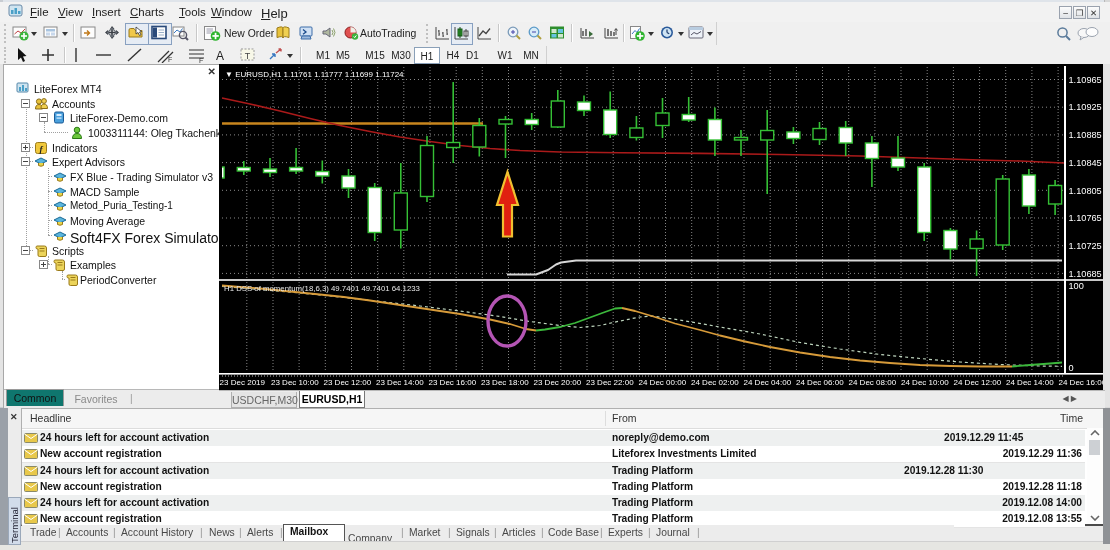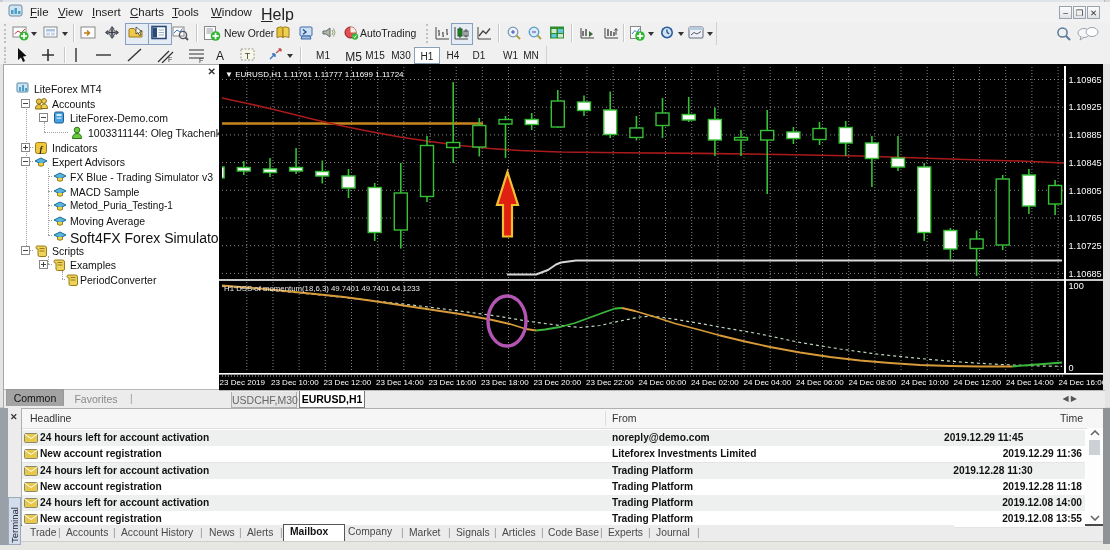--- a/index.html
+++ b/index.html
@@ -7,23 +7,23 @@
 <svg style="position:absolute;left:8px;top:2px" width="17" height="16" viewBox="0 0 17 16">
       <rect x="1" y="1" width="13" height="11" rx="2" fill="#cfe4f0" stroke="#6a8aa8"></rect>
       <rect x="3" y="6" width="2.5" height="4" fill="#4aa0c8"></rect>
       <rect x="6.5" y="4" width="2.5" height="6" fill="#4aa0c8"></rect>
       <rect x="10" y="7" width="2.5" height="3" fill="#4aa0c8"></rect>
     </svg>
 <div style="position:absolute;left:30px;top:3.5px;font-size:11.5px;color:#222"><span style="text-decoration:underline">F</span>ile</div>
 <div style="position:absolute;left:58px;top:3.5px;font-size:11.5px;color:#222"><span style="text-decoration:underline">V</span>iew</div>
 <div style="position:absolute;left:92px;top:3.5px;font-size:11.5px;color:#222"><span style="text-decoration:underline">I</span>nsert</div>
 <div style="position:absolute;left:130px;top:3.5px;font-size:11.5px;color:#222"><span style="text-decoration:underline">C</span>harts</div>
-<div style="position:absolute;left:172px;top:3.5px;font-size:11.5px;color:#222"><span style="text-decoration:underline">T</span>ools</div>
+<div style="position:absolute;left:179px;top:3.5px;font-size:11.5px;color:#222"><span style="text-decoration:underline">T</span>ools</div>
 <div style="position:absolute;left:211px;top:3.5px;font-size:11.5px;color:#222"><span style="text-decoration:underline">W</span>indow</div>
-<div style="position:absolute;left:261px;top:3.5px;font-size:16px;color:#222"><span style="text-decoration:underline">H</span>elp</div>
+<div style="position:absolute;left:261px;top:3.5px;font-size:13px;color:#222"><span style="text-decoration:underline">H</span>elp</div>
 </div>
 <div style="position:absolute;left:1059px;top:6px;width:13px;height:13px;background:linear-gradient(#fcfcfc,#dfe2e6);border:1px solid #9aa2ae;font-size:8.5px;color:#333;text-align:center;line-height:12px;box-sizing:border-box">–</div>
 <div style="position:absolute;left:1073px;top:6px;width:13px;height:13px;background:linear-gradient(#fcfcfc,#dfe2e6);border:1px solid #9aa2ae;font-size:8.5px;color:#333;text-align:center;line-height:12px;box-sizing:border-box">❐</div>
 <div style="position:absolute;left:1087px;top:6px;width:13px;height:13px;background:linear-gradient(#fcfcfc,#dfe2e6);border:1px solid #9aa2ae;font-size:8.5px;color:#333;text-align:center;line-height:12px;box-sizing:border-box">✕</div>
 <div style="position:absolute;left:0;top:22px;width:1110px;height:24px;background:#f0f0f0;border-bottom:1px solid #e0e0e0"></div>
 <div style="position:absolute;left:4px;top:24px;width:4px;height:19px;border-left:2px dotted #c0c0c0"></div>
 <svg style="position:absolute;left:12px;top:25px" width="18" height="17" viewBox="0 0 18 17">
     <rect x="1" y="2" width="13" height="10" fill="#fdfdfd" stroke="#888"></rect>
     <polyline points="2.5,9 6,6 9,8 13,4" fill="none" stroke="#c04040"></polyline>
     <circle cx="12" cy="11" r="4.6" fill="#3cb43c"></circle>
@@ -209,27 +209,27 @@
     <rect x="1" y="2" width="13" height="11" fill="#f8f8e8" stroke="#999" stroke-dasharray="2 1.5"></rect>
     <text x="7.5" y="11.5" font-size="9" fill="#444" text-anchor="middle" font-family="Liberation Sans">T</text>
   </svg>
 <svg style="position:absolute;left:267px;top:47px" width="18" height="16" viewBox="0 0 18 16">
     <path d="M3 12 L8 7 M8 7 L8 10 M8 7 L5 7" stroke="#3878c0" fill="none" stroke-width="1.4"></path>
     <path d="M9 6 L14 2 M14 2 L11.5 2 M14 2 L14 4.5" stroke="#c05050" fill="none" stroke-width="1.4"></path>
   </svg>
 <div style="position:absolute;left:287px;top:54px;width:0;height:0;border-left:3.5px solid transparent;border-right:3.5px solid transparent;border-top:4px solid #333"></div>
 <div style="position:absolute;left:300px;top:47px;width:1px;height:16px;background:#c8c8c8;border-right:1px solid #fff"></div>
 <div style="position:absolute;left:310px;top:47px;width:26px;height:17px;font-size:10px;color:#222;text-align:center;padding-top:2.5px;box-sizing:border-box">M1</div>
-<div style="position:absolute;left:336px;top:47px;width:26px;height:17px;font-size:12px;color:#222;text-align:right;padding-top:2.5px;box-sizing:border-box">M5</div>
+<div style="position:absolute;left:336px;top:47px;width:26px;height:17px;font-size:10px;color:#222;text-align:left;padding-top:2.5px;box-sizing:border-box">M5</div>
 <div style="position:absolute;left:362px;top:47px;width:26px;height:17px;font-size:10px;color:#222;text-align:center;padding-top:2.5px;box-sizing:border-box">M15</div>
 <div style="position:absolute;left:388px;top:47px;width:26px;height:17px;font-size:10px;color:#222;text-align:center;padding-top:2.5px;box-sizing:border-box">M30</div>
 <div style="position:absolute;left:414px;top:47px;width:26px;height:17px;background:#fff;border:1px solid #8aa0b8;font-size:10px;color:#222;text-align:center;padding-top:2.5px;box-sizing:border-box">H1</div>
 <div style="position:absolute;left:440px;top:47px;width:26px;height:17px;font-size:10px;color:#222;text-align:center;padding-top:2.5px;box-sizing:border-box">H4</div>
-<div style="position:absolute;left:466px;top:47px;width:26px;height:17px;font-size:10px;color:#222;text-align:center;padding-top:2.5px;box-sizing:border-box">D1</div>
-<div style="position:absolute;left:492px;top:47px;width:26px;height:17px;font-size:10px;color:#222;text-align:right;padding-top:2.5px;box-sizing:border-box">W1</div>
+<div style="position:absolute;left:466px;top:47px;width:26px;height:17px;font-size:10px;color:#222;padding-top:2.5px;box-sizing:border-box">D1</div>
+<div style="position:absolute;left:492px;top:47px;width:26px;height:17px;font-size:10px;color:#222;text-align:center;padding-top:2.5px;box-sizing:border-box">W1</div>
 <div style="position:absolute;left:518px;top:47px;width:26px;height:17px;font-size:10px;color:#222;text-align:center;padding-top:2.5px;box-sizing:border-box">MN</div>
 <div style="position:absolute;left:546px;top:46px;width:1px;height:18px;background:#d0d0d0"></div>
 <div style="position:absolute;left:0;top:64px;width:1110px;height:343px;background:#e4e4e4"></div>
 <div style="position:absolute;left:3px;top:64px;width:216px;height:343px;background:#fff;border:1px solid #a8a8a8">
 <div style="position:absolute;right:4px;top:1px;font-size:10px;color:#333;font-weight:bold">✕</div>
 <div style="position:absolute;left:21.5px;top:38px;height:147px;border-left:1px dotted #a0a0a0"></div>
 <div style="position:absolute;left:22px;top:81.6px;width:7px;border-top:1px dotted #a0a0a0"></div>
 <div style="position:absolute;left:22px;top:96.3px;width:7px;border-top:1px dotted #a0a0a0"></div>
 <div style="position:absolute;left:22px;top:184.5px;width:7px;border-top:1px dotted #a0a0a0"></div>
 <div style="position:absolute;left:39.5px;top:57px;height:10px;border-left:1px dotted #a0a0a0"></div>
@@ -342,21 +342,21 @@
       <rect x="5.5" y="6.5" width="5" height="1" fill="#9a7a1a"></rect>
     </svg>
 <div style="position:absolute;left:66px;top:194.2px;font-size:10.5px;color:#111;white-space:nowrap">Examples</div>
 <svg style="position:absolute;left:61px;top:207.89999999999998px" width="15" height="14" viewBox="0 0 15 14">
       <path d="M3 2 Q2 2 2 3.5 Q2 5 3.5 5 L4 5 L4 11 Q4 12.5 5.5 12.5 L11 12.5 Q12.5 12.5 12.5 11 L12.5 4 Q12.5 2 10.5 2 Z" fill="#ecd45a" stroke="#9a7a1a"></path>
       <rect x="5.5" y="4" width="5" height="1" fill="#9a7a1a"></rect>
       <rect x="5.5" y="6.5" width="5" height="1" fill="#9a7a1a"></rect>
     </svg>
 <div style="position:absolute;left:76px;top:208.89999999999998px;font-size:10.5px;color:#111;white-space:nowrap">PeriodConverter</div>
 <div style="position:absolute;left:0;bottom:0;width:100%;height:18px;background:#ececec;border-top:1px solid #b8b8b8">
-      <div style="position:absolute;left:2px;top:-1px;width:58px;height:17px;background:#a3a3a3;border:1px solid #9a9a9a;border-bottom:none;font-size:10.5px;color:#111;text-align:center;padding-top:2px;box-sizing:border-box">Common</div>
+      <div style="position:absolute;left:2px;top:-1px;width:58px;height:17px;background:#0f766e;border:1px solid #9a9a9a;border-bottom:none;font-size:10.5px;color:#111;text-align:center;padding-top:2px;box-sizing:border-box">Common</div>
       <div style="position:absolute;left:62px;top:1px;width:60px;height:17px;font-size:10.5px;color:#8a8a8a;text-align:center;padding-top:2px;box-sizing:border-box">Favorites</div>
       <div style="position:absolute;left:126px;top:3px;color:#999;font-size:10px">|</div>
     </div>
 </div>
 <svg width="886" height="326" viewBox="0 0 886 326" style="position:absolute;left:219px;top:64px">
 <rect x="0" y="0" width="886" height="326" fill="#000"></rect>
 <line x1="27.8" y1="3" x2="27.8" y2="214" stroke="#848484" stroke-width="1" stroke-dasharray="1 2"></line>
 <line x1="27.8" y1="218" x2="27.8" y2="308" stroke="#848484" stroke-width="1" stroke-dasharray="1 2"></line>
 <line x1="54.0" y1="3" x2="54.0" y2="214" stroke="#848484" stroke-width="1" stroke-dasharray="1 2"></line>
 <line x1="54.0" y1="218" x2="54.0" y2="308" stroke="#848484" stroke-width="1" stroke-dasharray="1 2"></line>
@@ -572,21 +572,21 @@
 <div style="position:absolute;left:590px;top:2px;white-space:nowrap">Liteforex Investments Limited</div>
 <div style="position:absolute;left:882px;top:2px;width:178px;text-align:right">2019.12.29 11:36</div>
 </div>
 <div style="position:absolute;left:0;top:54px;width:1063px;height:16px;background:#eef0f0;border-bottom:1px solid #e4e4e4;font-size:10.2px;font-weight:bold;color:#111">
 <svg style="position:absolute;left:1.5px;top:3px" width="14" height="10" viewBox="0 0 14 10">
           <rect x="0.5" y="0.5" width="13" height="9" rx="1" fill="#e8c84a" stroke="#8a8a6a"></rect>
           <path d="M0.5 1 L7 5.5 L13.5 1" fill="none" stroke="#fff" stroke-width="1"></path>
         </svg>
 <div style="position:absolute;left:18px;top:2px;white-space:nowrap">24 hours left for account activation</div>
 <div style="position:absolute;left:590px;top:2px;white-space:nowrap">Trading Platform</div>
-<div style="position:absolute;left:882px;top:2px;width:178px;text-align:center">2019.12.28 11:30</div>
+<div style="position:absolute;left:882px;top:2px;width:178px;text-align:left">2019.12.28 11:30</div>
 </div>
 <div style="position:absolute;left:0;top:70px;width:1063px;height:16px;background:#ffffff;border-bottom:1px solid #e4e4e4;font-size:10.2px;font-weight:bold;color:#111">
 <svg style="position:absolute;left:1.5px;top:3px" width="14" height="10" viewBox="0 0 14 10">
           <rect x="0.5" y="0.5" width="13" height="9" rx="1" fill="#e8c84a" stroke="#8a8a6a"></rect>
           <path d="M0.5 1 L7 5.5 L13.5 1" fill="none" stroke="#fff" stroke-width="1"></path>
         </svg>
 <div style="position:absolute;left:18px;top:2px;white-space:nowrap">New account registration</div>
 <div style="position:absolute;left:590px;top:2px;white-space:nowrap">Trading Platform</div>
 <div style="position:absolute;left:882px;top:2px;width:178px;text-align:right">2019.12.28 11:18</div>
 </div>
@@ -618,21 +618,21 @@
         </svg>
       </div>
 </div>
 </div>
 <div style="position:absolute;left:22px;top:525px;width:932px;height:16px;background:#ececec;font-size:10.3px;color:#484848">
 <div style="position:absolute;left:8px;top:1.5px;white-space:nowrap">Trade</div>
 <div style="position:absolute;left:44px;top:1.5px;white-space:nowrap">Accounts</div>
 <div style="position:absolute;left:99px;top:1.5px;white-space:nowrap">Account History</div>
 <div style="position:absolute;left:187px;top:1.5px;white-space:nowrap">News</div>
 <div style="position:absolute;left:225px;top:1.5px;white-space:nowrap">Alerts</div>
-<div style="position:absolute;left:326px;top:1px;white-space:nowrap">Company</div>
+<div style="position:absolute;left:326px;top:8px;white-space:nowrap">Company</div>
 <div style="position:absolute;left:387px;top:1.5px;white-space:nowrap">Market</div>
 <div style="position:absolute;left:434px;top:1.5px;white-space:nowrap">Signals</div>
 <div style="position:absolute;left:480px;top:1.5px;white-space:nowrap">Articles</div>
 <div style="position:absolute;left:526px;top:1.5px;white-space:nowrap">Code Base</div>
 <div style="position:absolute;left:586px;top:1.5px;white-space:nowrap">Experts</div>
 <div style="position:absolute;left:634px;top:1.5px;white-space:nowrap">Journal</div>
 <div style="position:absolute;left:36px;top:1.5px;color:#999">|</div>
 <div style="position:absolute;left:91px;top:1.5px;color:#999">|</div>
 <div style="position:absolute;left:178px;top:1.5px;color:#999">|</div>
 <div style="position:absolute;left:217px;top:1.5px;color:#999">|</div>

